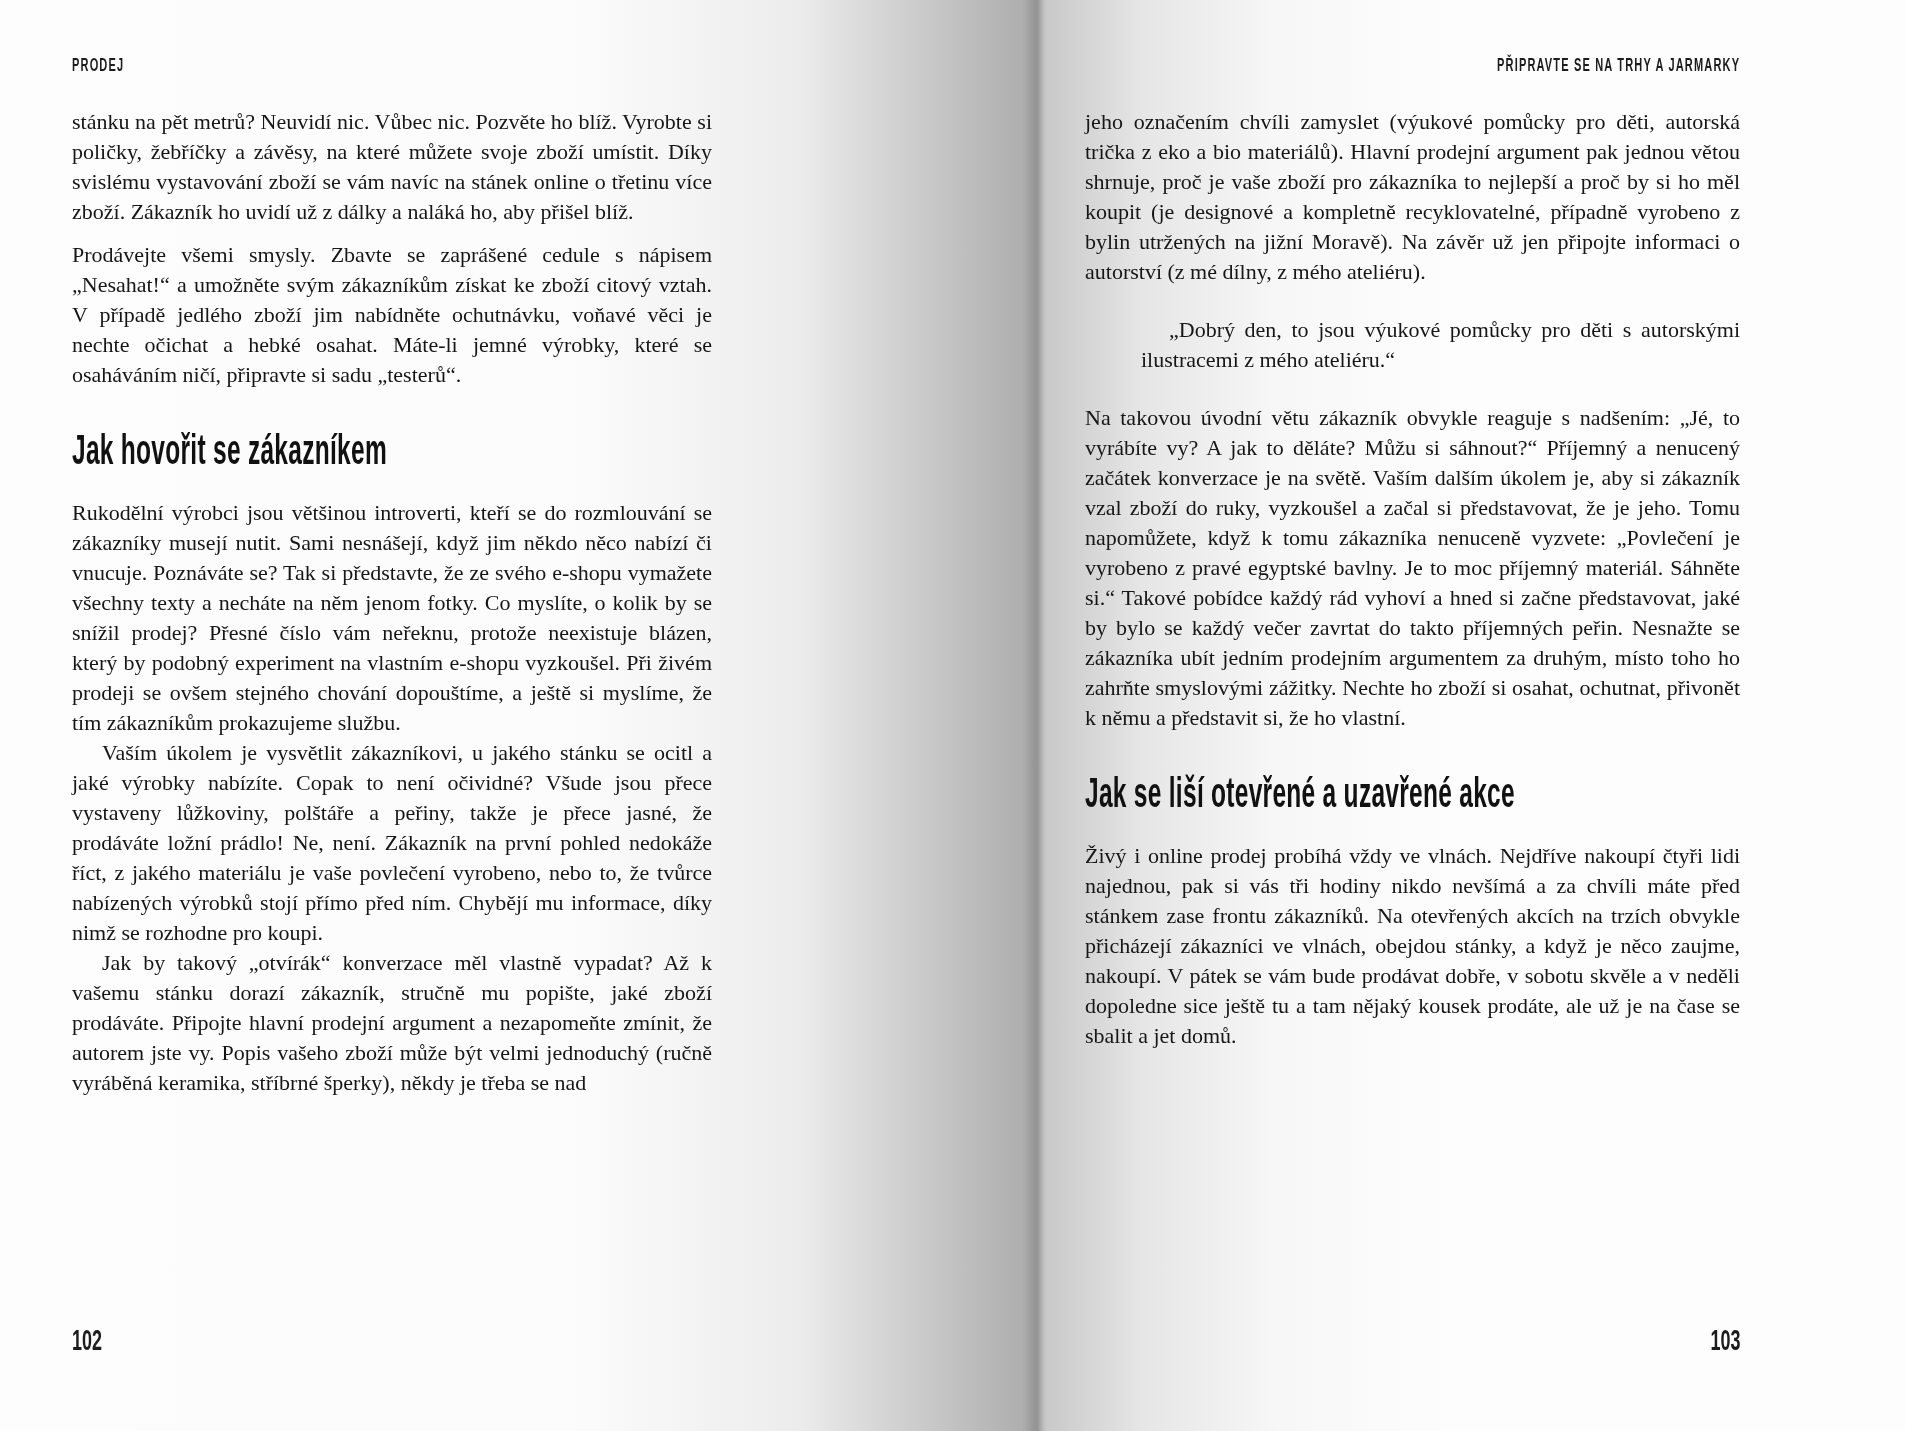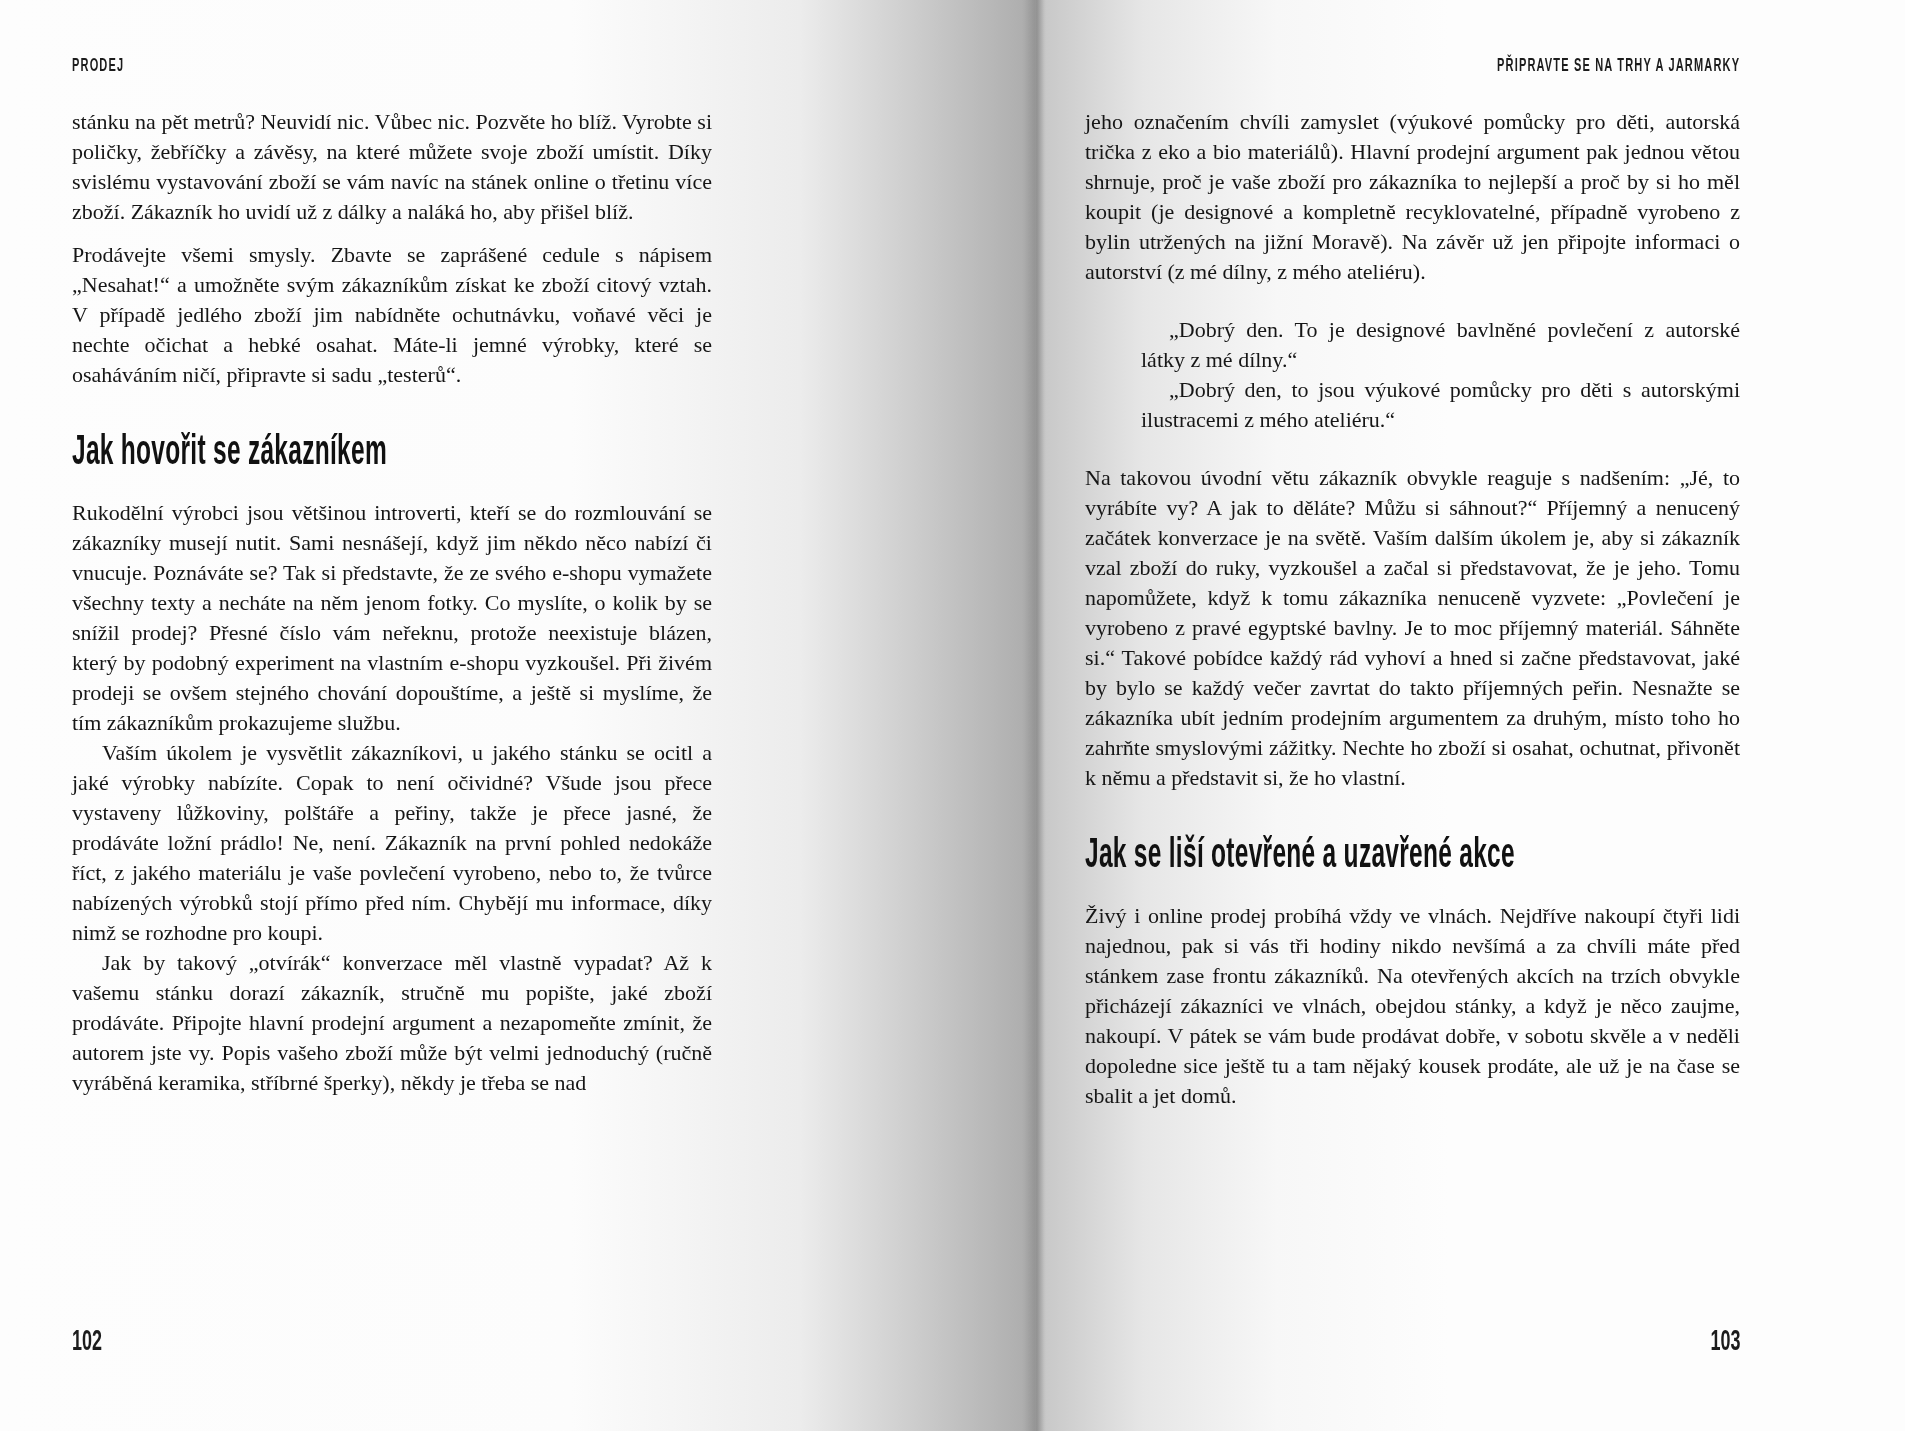--- a/index.html
+++ b/index.html
@@ -119,21 +119,20 @@
   <span class="folio align-left">102</span>
 </section>
 
 <section class="page page-right">
   <span class="running-head align-right">PŘIPRAVTE SE NA TRHY A JARMARKY</span>
 
   <div class="text-block">
     <p>jeho označením chvíli zamyslet (výukové pomůcky pro děti, autorská trička z eko a bio materiálů). Hlavní prodejní argument pak jednou větou shrnuje, proč je vaše zboží pro zákazníka to nejlepší a proč by si ho měl koupit (je designové a kompletně recyklovatelné, případně vyrobeno z bylin utržených na jižní Moravě). Na závěr už jen připojte informaci o autorství (z mé dílny, z mého ateliéru).</p>
 
     <blockquote class="sample-quotes">
-      <p>„Dobrý den. To je designové bavlněné povlečení z autorské látky z mé dílny.“</p>
       <p>„Dobrý den, to jsou výukové pomůcky pro děti s autorskými ilustracemi z mého ateliéru.“</p>
     </blockquote>
 
     <p>Na takovou úvodní větu zákazník obvykle reaguje s nadšením: „Jé, to vyrábíte vy? A jak to děláte? Můžu si sáhnout?“ Příjemný a nenucený začátek konverzace je na světě. Vaším dalším úkolem je, aby si zákazník vzal zboží do ruky, vyzkoušel a začal si představovat, že je jeho. Tomu napomůžete, když k tomu zákazníka nenuceně vyzvete: „Povlečení je vyrobeno z pravé egyptské bavlny. Je to moc příjemný materiál. Sáhněte si.“ Takové pobídce každý rád vyhoví a hned si začne představovat, jaké by bylo se každý večer zavrtat do takto příjemných peřin. Nesnažte se zákazníka ubít jedním prodejním argumentem za druhým, místo toho ho zahrňte smyslovými zážitky. Nechte ho zboží si osahat, ochutnat, přivonět k němu a představit si, že ho vlastní.</p>
 
     <h2 class="section-heading">Jak se liší otevřené a uzavřené akce</h2>
 
     <p>Živý i online prodej probíhá vždy ve vlnách. Nejdříve nakoupí čtyři lidi najednou, pak si vás tři hodiny nikdo nevšímá a za chvíli máte před stánkem zase frontu zákazníků. Na otevřených akcích na trzích obvykle přicházejí zákazníci ve vlnách, obejdou stánky, a když je něco zaujme, nakoupí. V pátek se vám bude prodávat dobře, v sobotu skvěle a v neděli dopoledne sice ještě tu a tam nějaký kousek prodáte, ale už je na čase se sbalit a jet domů.</p>
   </div>
 

